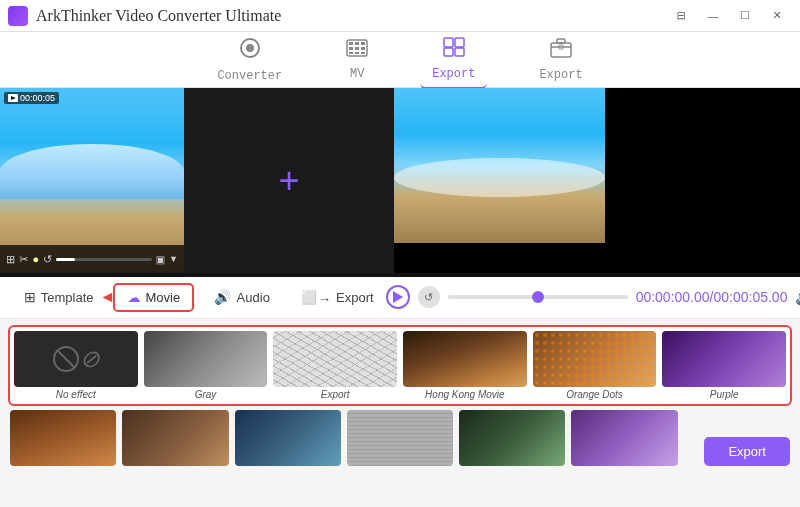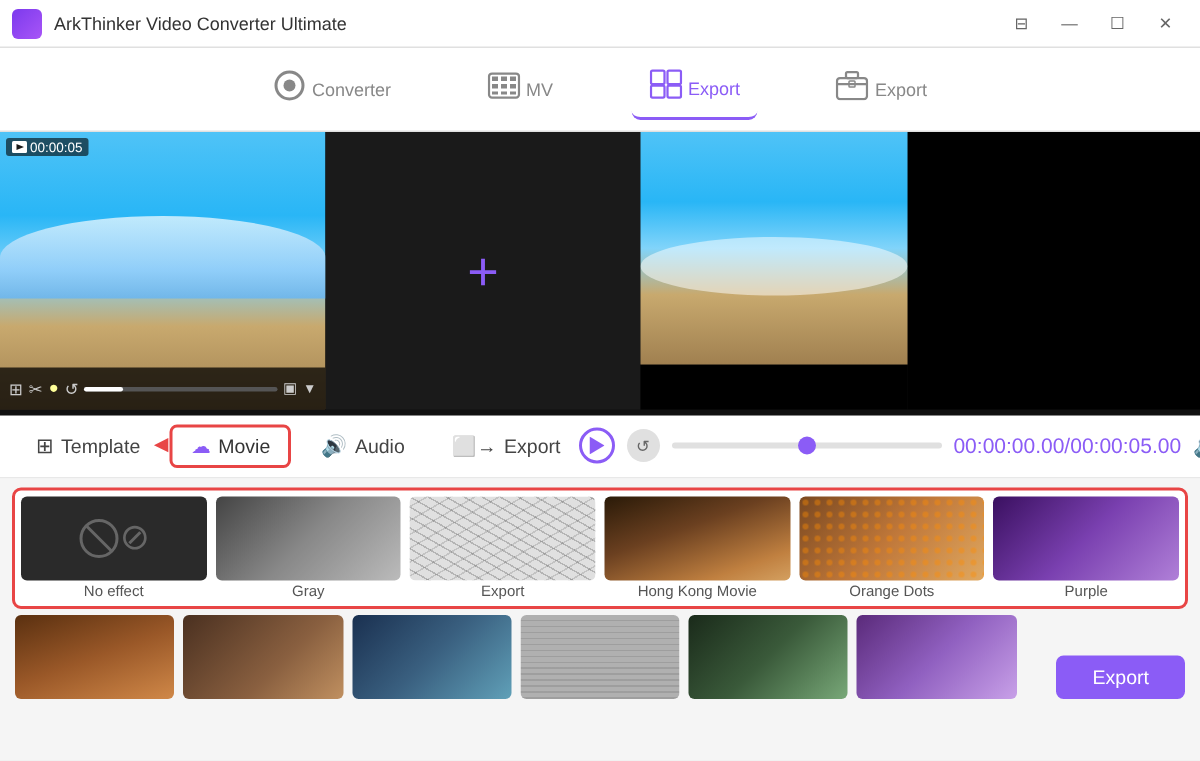--- a/index.html
+++ b/index.html
@@ -23,23 +23,24 @@
     }
     .titlebar-logo {
       width: 20px;
       height: 20px;
       background: linear-gradient(135deg, #7c3aed, #a855f7);
       border-radius: 4px;
       margin-right: 8px;
       flex-shrink: 0;
     }
     .titlebar-title {
-      font-size: 12px;
+      font-size: 16px;
       color: #333;
       flex: 1;
+      font-family: Liberation Serif, serif;
     }
     .titlebar-controls {
       display: flex;
       gap: 2px;
     }
     .titlebar-btn {
       width: 30px;
       height: 20px;
       display: flex;
       align-items: center;
@@ -55,26 +56,27 @@
       display: flex;
       align-items: center;
       justify-content: center;
       background: #ffffff;
       height: 56px;
       border-bottom: 1px solid #e0e0e0;
       gap: 40px;
     }
     .nav-tab {
       display: flex;
-      flex-direction: row;
+      flex-direction: column;
       align-items: center;
       gap: 4px;
       cursor: pointer;
       padding: 6px 12px;
       border-radius: 6px;
+      font-family: Liberation Mono, monospace;
     }
     .nav-tab-icon {
       font-size: 20px;
       color: #888;
     }
     .nav-tab-label {
       font-size: 12px;
       color: #888;
     }
     .nav-tab.active .nav-tab-icon { color: #8b5cf6; }
@@ -85,21 +87,21 @@
 
     
     .video-canvas {
       display: flex;
       flex: 1;
       position: relative;
     }
 
     
     .video-panel-left {
-      width: 217px;
+      width: 184px;
       height: 185px;
       position: relative;
       overflow: hidden;
       background: #000;
     }
     .beach-bg {
       width: 100%;
       height: 100%;
       background: linear-gradient(180deg, #4fc3f7 0%, #29b6f6 30%, #81d4fa 50%, #c8a96e 70%, #a08050 100%);
       position: relative;
@@ -472,21 +474,21 @@
         <div class="playback-progress">
           <div class="playback-thumb"></div>
         </div>
         <span class="playback-time">00:00:00.00/00:00:05.00</span>
         <span class="volume-ctrl">🔊</span>
       </div>
     </div>
 
     <div class="filter-section">
 
-      <div style="border: 2px solid #e84545; border-radius:6px; margin: 6px 8px 4px 8px; padding: 4px 4px; background: white; display:flex; gap:6px;">
+      <div style="border: 2px solid #e84545; border-radius:6px; margin: 6px 8px 4px 8px; padding: 4px 4px; background: white; display:flex; gap:6px;font-style:italic;">
 
         <div class="filter-item">
           <div class="filter-thumb ft-noeffect" style="width:100%; height:56px; border-radius:4px; background:#2a2a2a; display:flex; align-items:center; justify-content:center;">
             <svg width="28" height="28" viewBox="0 0 28 28" fill="none">
                 <circle cx="14" cy="14" r="12" stroke="#666" stroke-width="2"></circle>
                 <line x1="5" y1="5" x2="23" y2="23" stroke="#666" stroke-width="2"></line>
               </svg>
           </div>
           <span class="filter-label">No effect</span>
         </div>

